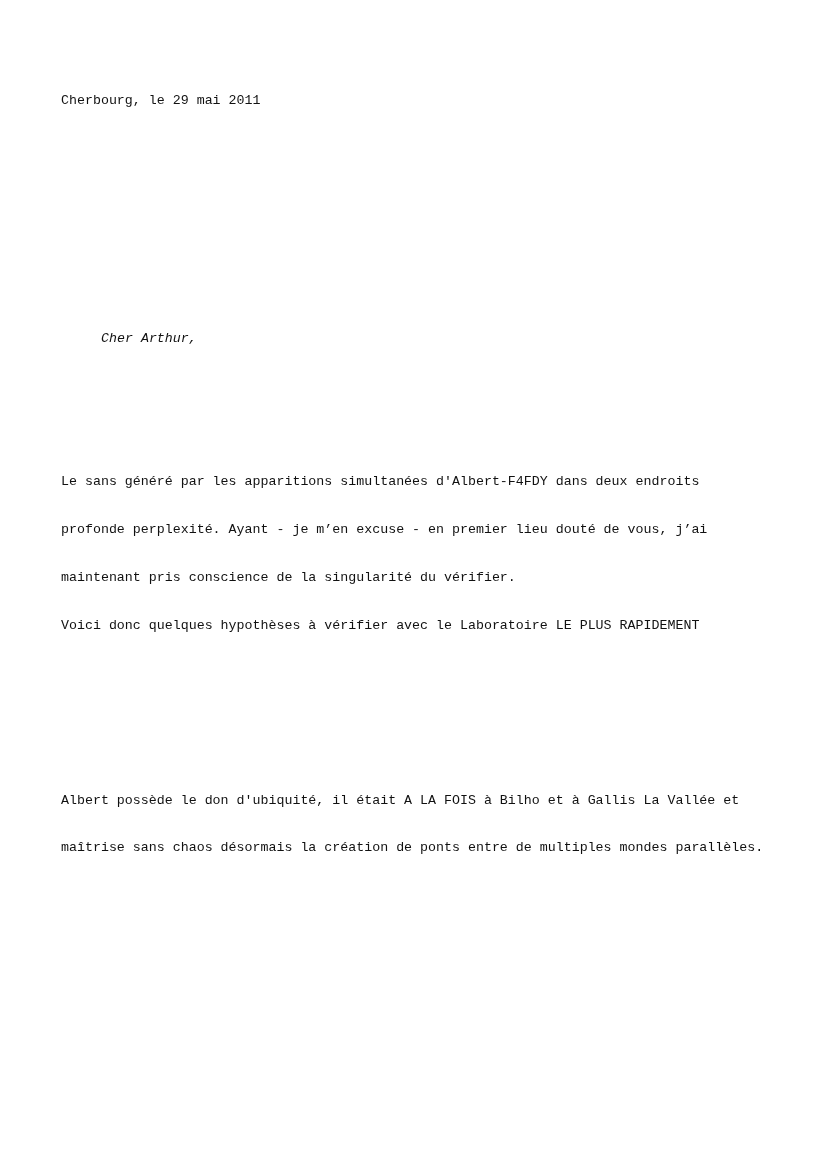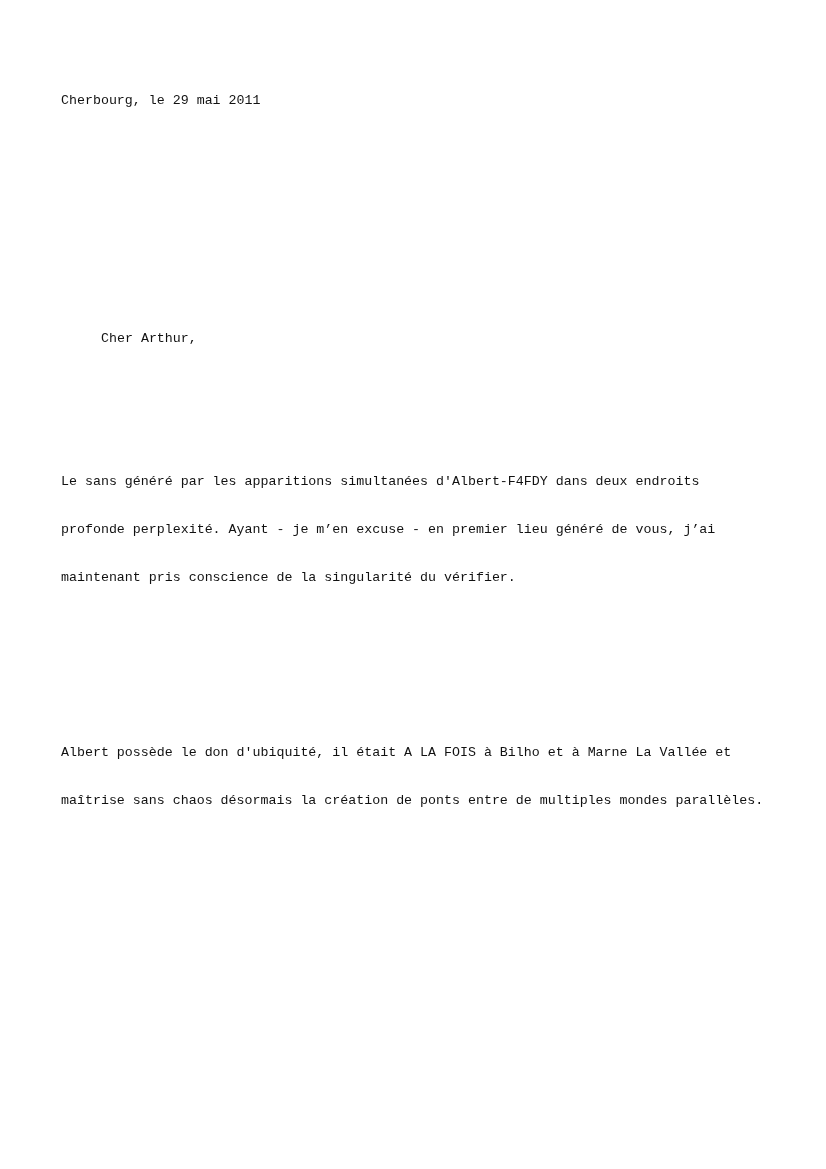--- a/index.html
+++ b/index.html
@@ -5,43 +5,44 @@
   html, body { margin: 0; padding: 0; background: #ffffff; }
   body { width: 826px; height: 1169px; position: relative; overflow: hidden; }
   .page {
     position: absolute; left: 61px; top: 61px; width: 760px;
     font-family: "Liberation Mono", "DejaVu Sans Mono", monospace;
     font-size: 13.3px; line-height: 15.9px; color: #111111;
     white-space: pre;
   }
   .line { display: block; height: 15.9px; }
   .blank { display: block; height: 15.9px; }
-  .indent { padding-left: 40px; }
+  .indent { padding-left: 40px; font-style: italic; }
 </style>
 </head>
 <body>
 
 <div class="page">
   <span class="line">Cherbourg, le 29 mai 2011</span>
   <span class="blank"></span>
   <span class="blank"></span>
   <span class="blank"></span>
   <span class="blank"></span>
   <span class="line indent">Cher Arthur,</span>
   <span class="blank"></span>
 
   <div>
     <span class="line">Le sans généré par les apparitions simultanées d'Albert-F4FDY dans deux endroits</span>
-    <span class="line">profonde perplexité. Ayant - je m’en excuse - en premier lieu généré de vous, j’ai</span>
+    <span class="line">profonde perplexité. Ayant - je m’en excuse - en premier lieu douté de vous, j’ai</span>
     <span class="line">maintenant pris conscience de la singularité du vérifier.</span>
+    <span class="line">Voici donc quelques hypothèses à vérifier avec le Laboratoire LE PLUS RAPIDEMENT</span>
   </div>
   <span class="blank"></span>
 
   <div>
-    <span class="line">Albert possède le don d'ubiquité, il était A LA FOIS à Bilho et à Marne La Vallée et</span>
+    <span class="line">Albert possède le don d'ubiquité, il était A LA FOIS à Bilho et à Gallis La Vallée et</span>
     <span class="line">maîtrise sans chaos désormais la création de ponts entre de multiples mondes parallèles.</span>
   </div>
   <span class="blank"></span>
 
   
   
 
   
   
 

